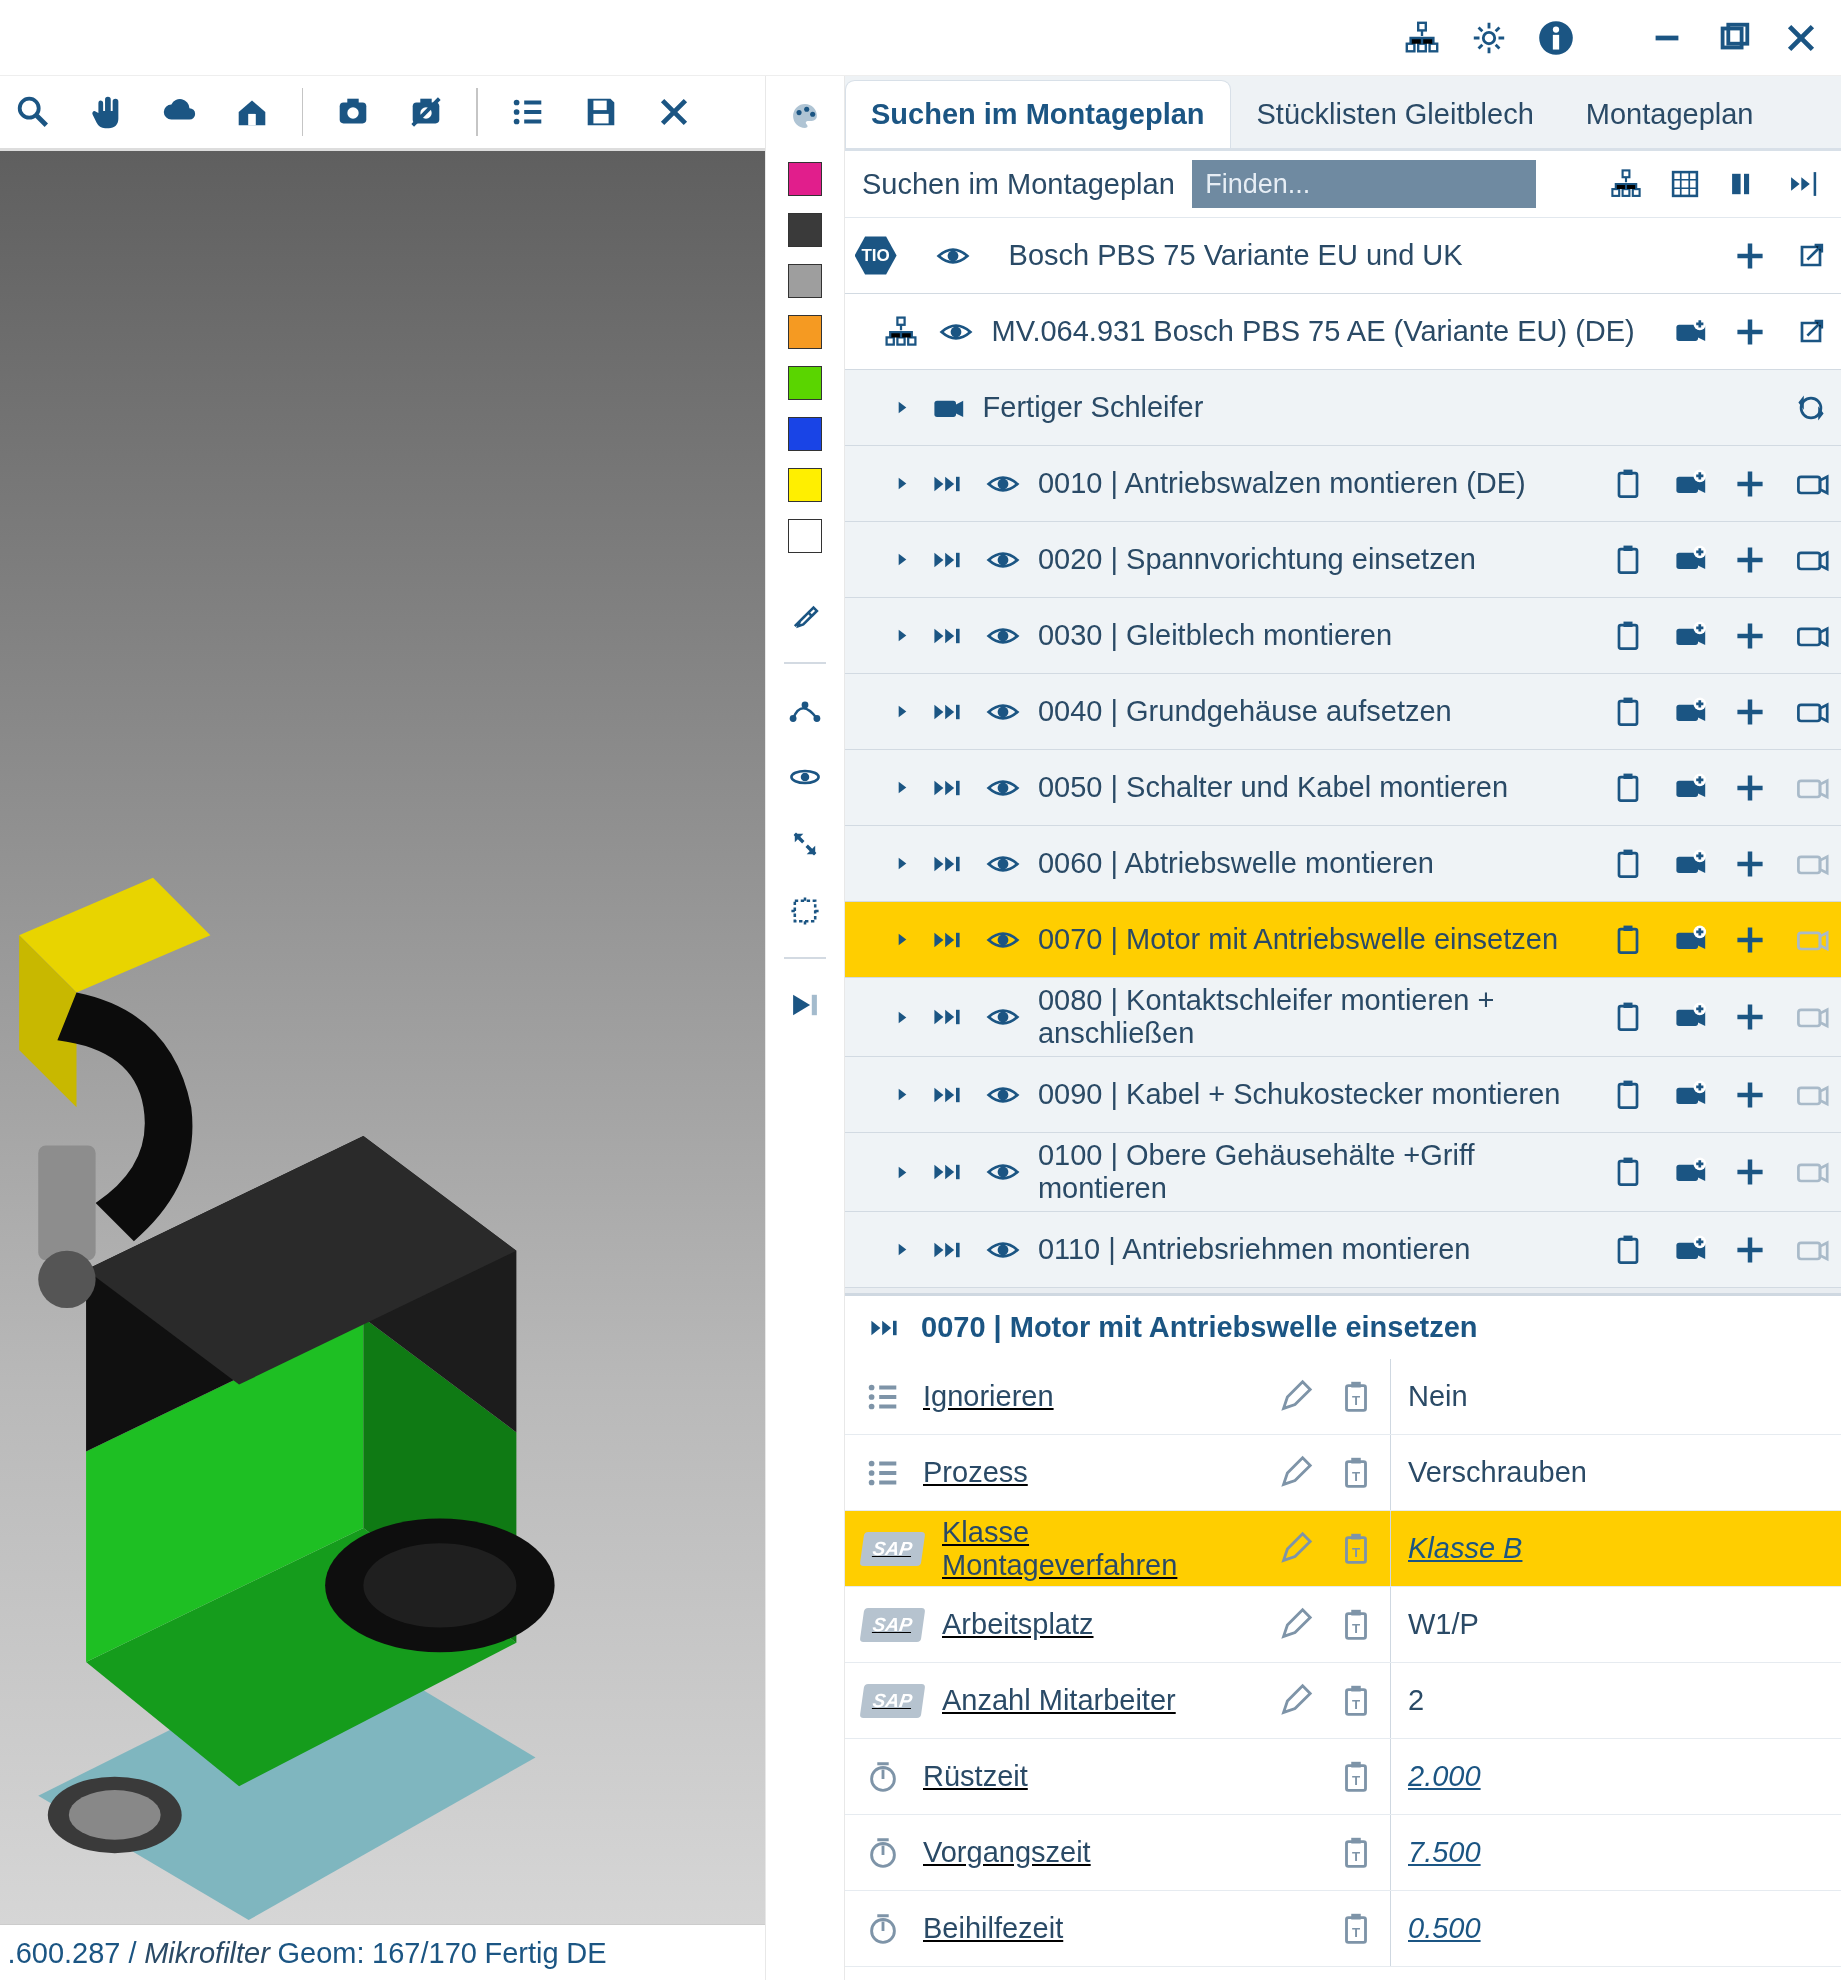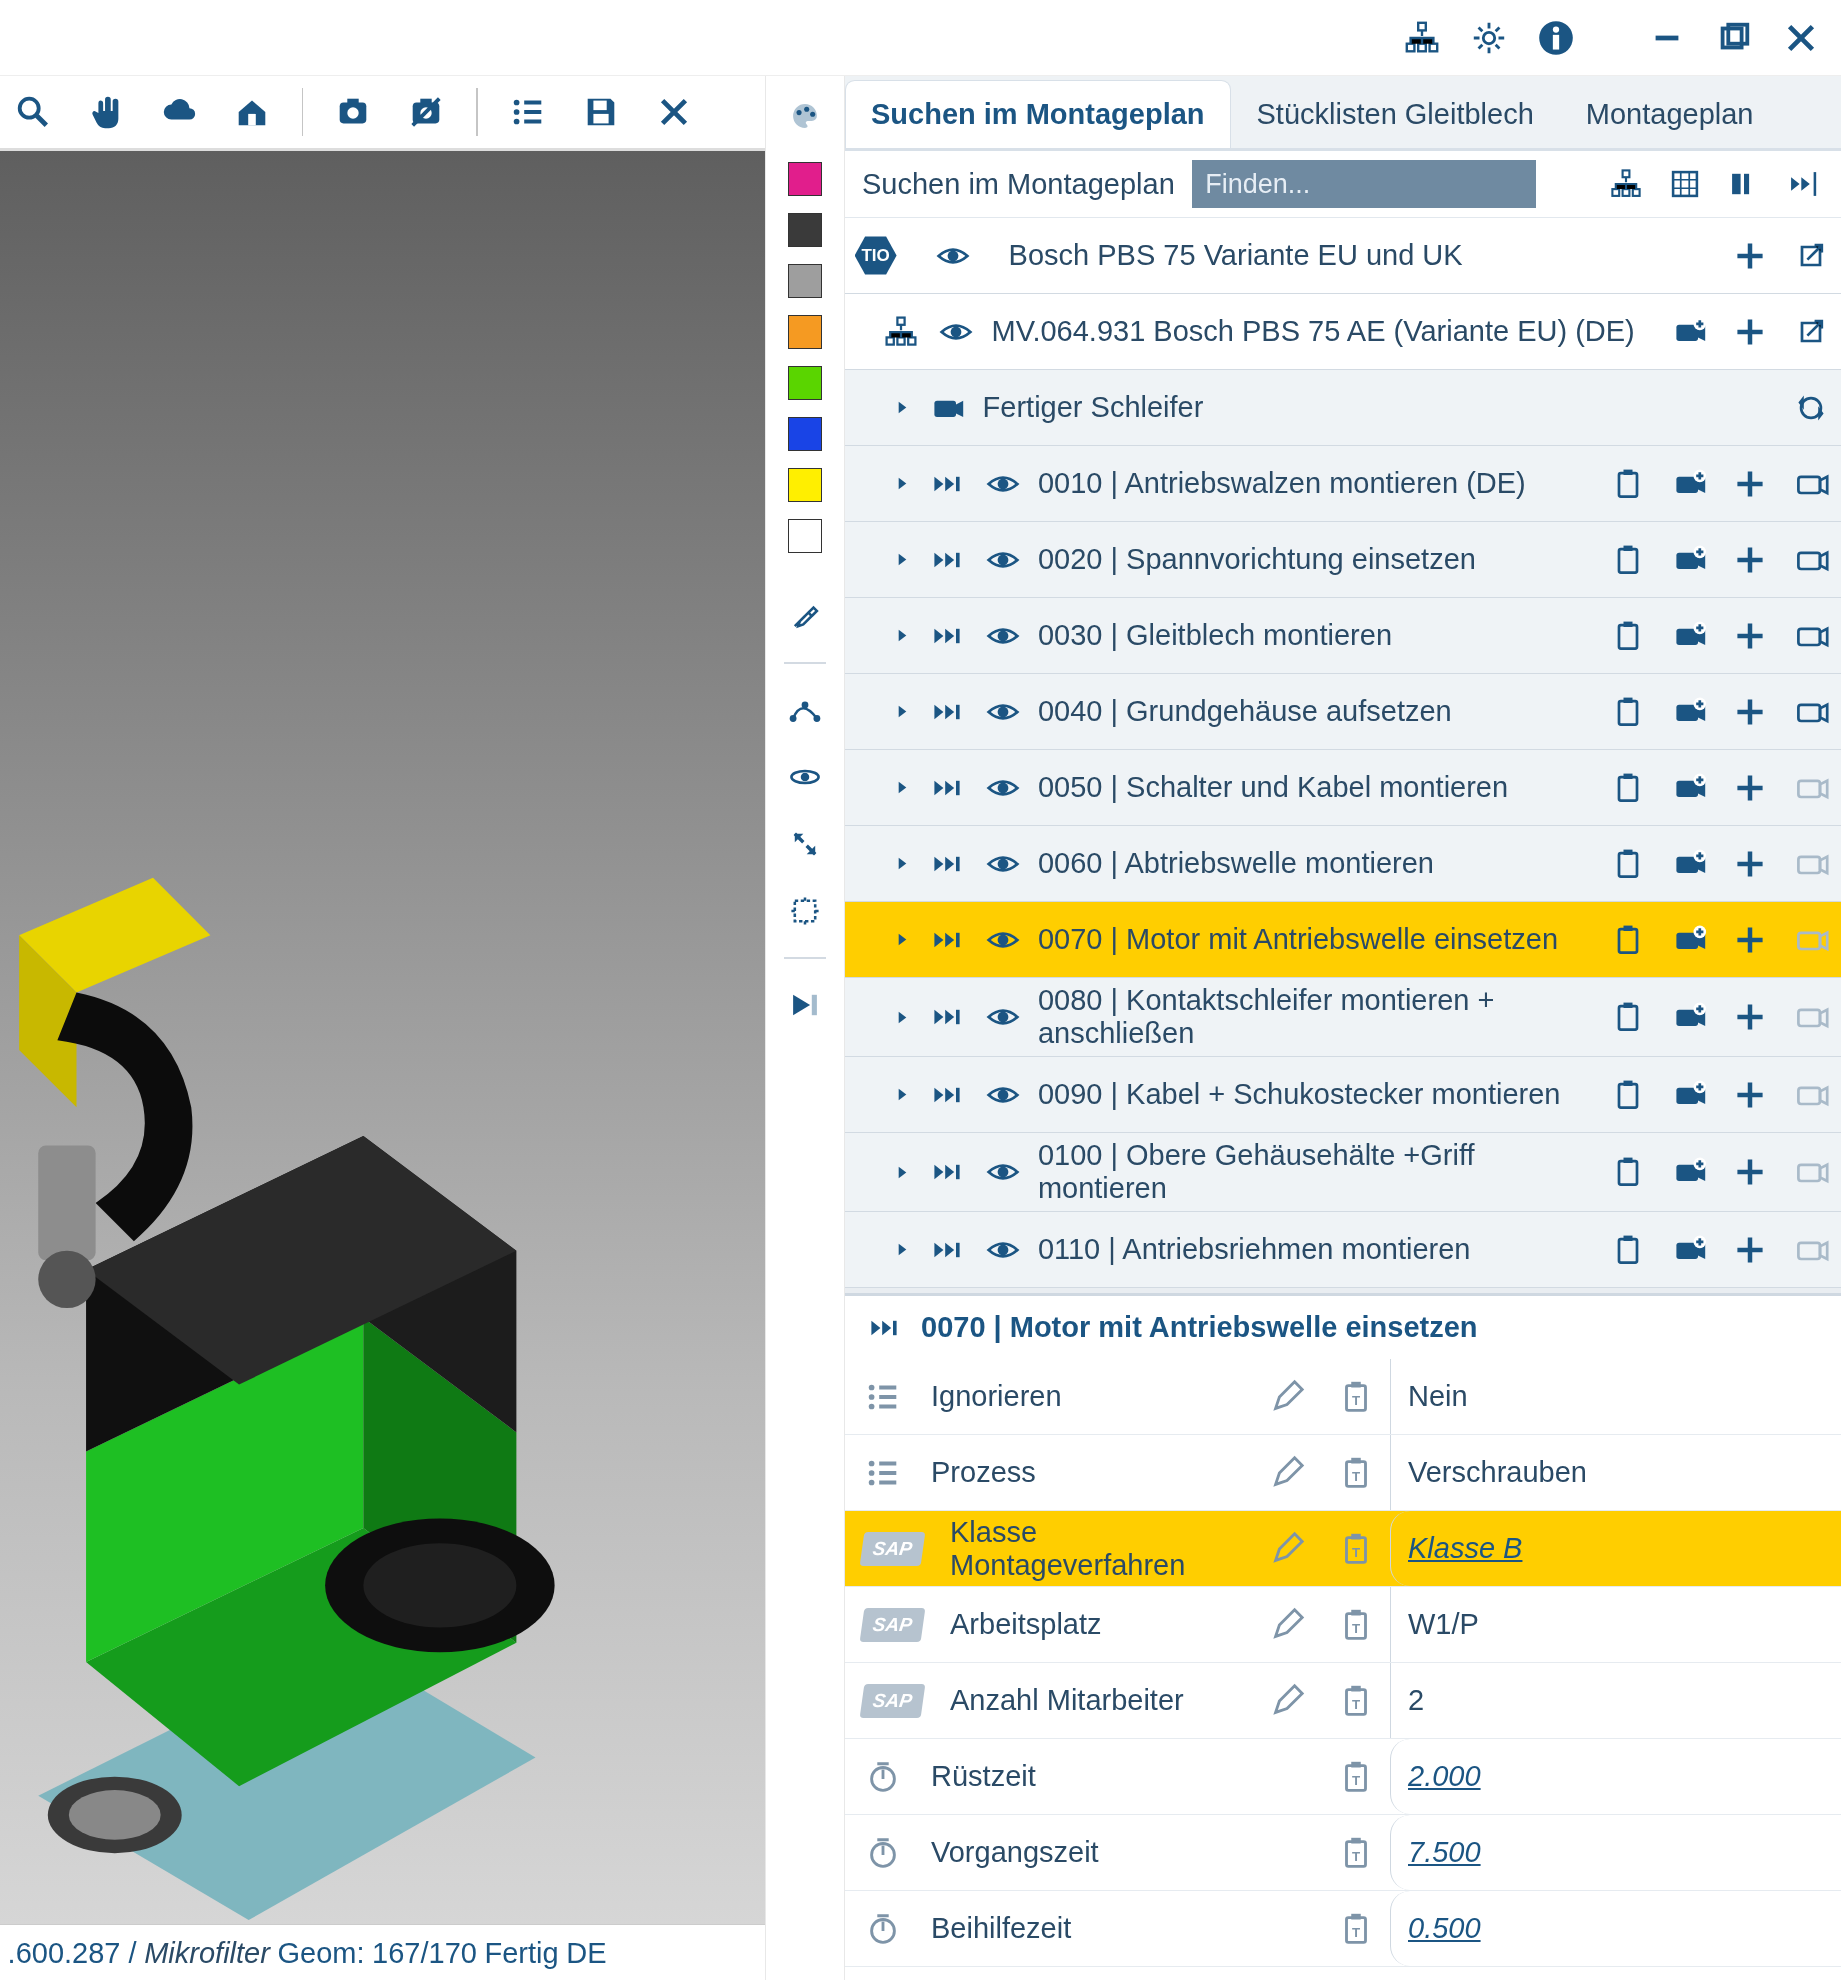--- a/index.html
+++ b/index.html
@@ -78,27 +78,27 @@
 
   
   .detail{height:688px;background:#fff;border-top:3.8px solid #cfd8e1;display:flex;flex-direction:column;overflow:hidden;}
   .detail-header{height:63px;display:flex;align-items:center;gap:17px;padding:0 19px;font-size:29px;color:var(--primary);font-weight:600;}
   .detail-header .nicon{color:var(--primary);}
   .detail-body{flex:1;overflow-y:auto;position:relative;}
   .detail-body::-webkit-scrollbar{width:13.4px;}
   .detail-body::-webkit-scrollbar-thumb{background:var(--primary);}
   .prow{display:flex;align-items:stretch;min-height:76px;border-bottom:1.9px solid #e6ebf0;}
   .prow.selected{background:var(--accent);}
-  .pkey{width:545px;display:flex;align-items:center;gap:27px;padding:0 13.4px 0 17px;}
+  .pkey{width:545px;display:flex;align-items:center;gap:19px;padding:0 13.4px 0 17px;text-decoration:underline;}
   .pkey .klabel{flex:1;font-size:29px;color:var(--text);}
   .pkey .kicon{width:42px;height:42px;color:var(--muted);display:flex;align-items:center;justify-content:center;}
   .pkey .kicon svg{width:38px;height:38px;}
   .sap-badge{width:61px;height:34px;background:#B6C3CF;color:#fff;font-size:19px;font-weight:700;display:flex;align-items:center;justify-content:center;border-radius:3.8px;font-style:italic;transform:skewX(-8deg);}
   .pval{flex:1;border-left:1.9px solid #cfd8e1;display:flex;align-items:center;padding:0 17px;font-size:29px;color:var(--text);}
-  .pval.link{text-decoration:underline;font-style:italic;color:var(--primary);border-radius:20px;}
+  .pval.link{text-decoration:underline;font-style:italic;color:var(--primary);}
 </style>
 </head>
 <body>
 
 <svg width="0" height="0" style="position:absolute">
 <defs>
   <g id="i-eye">
         <path fill="none" stroke="currentColor" stroke-width="3" d="M4 20 Q20 6 36 20 Q20 34 4 20Z"></path>
         <circle cx="20" cy="20" r="6" fill="currentColor"></circle>
       </g>

